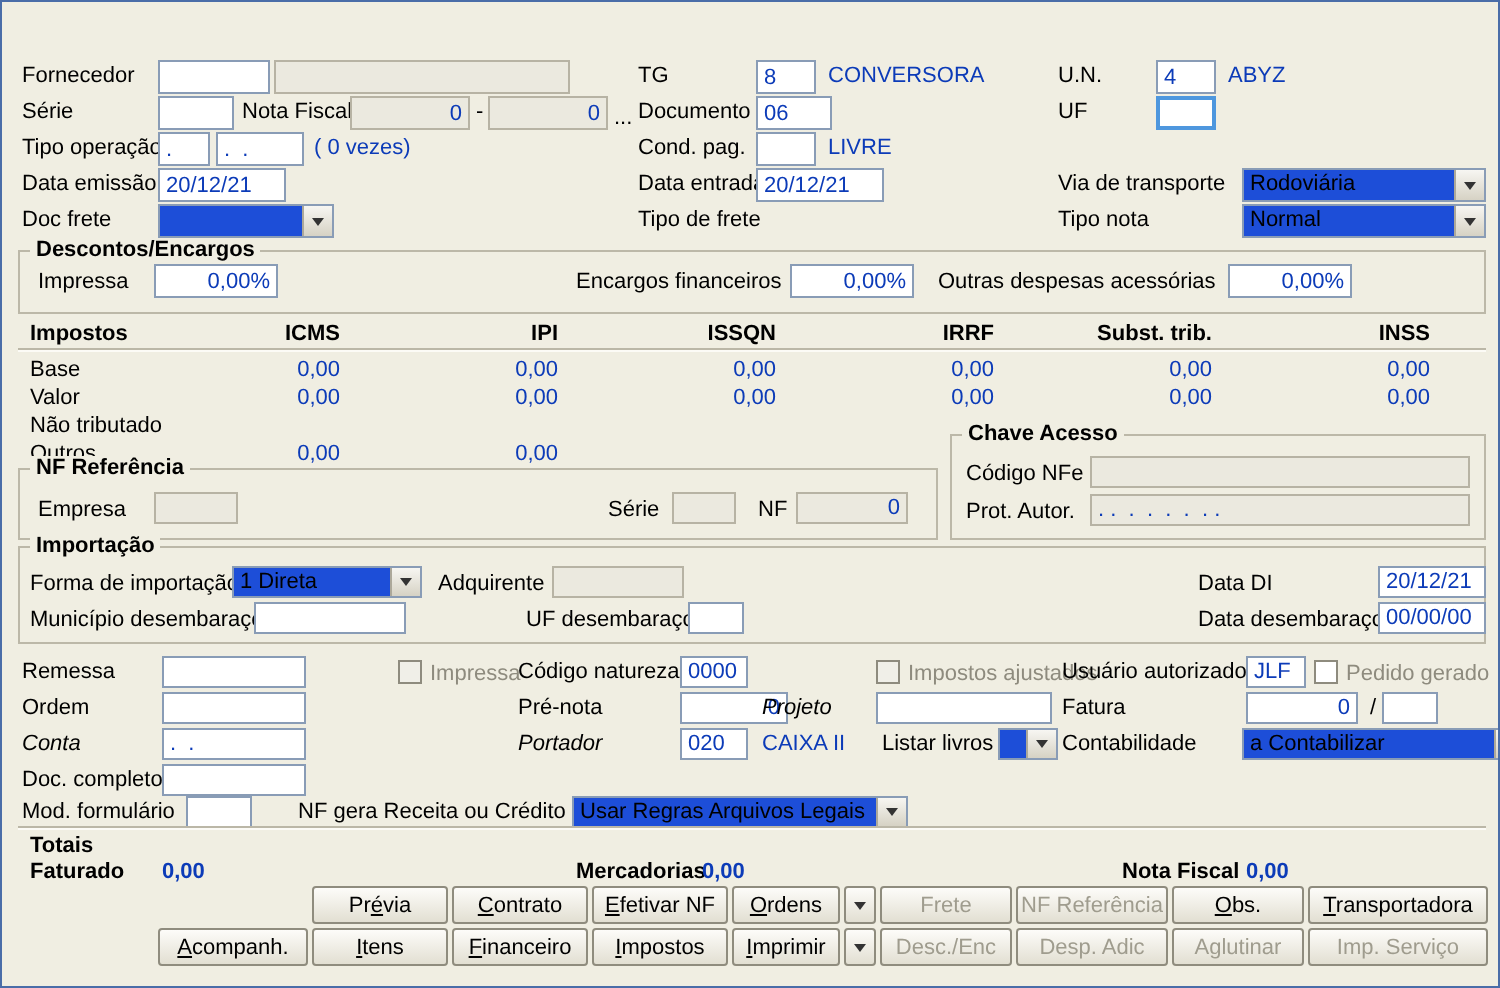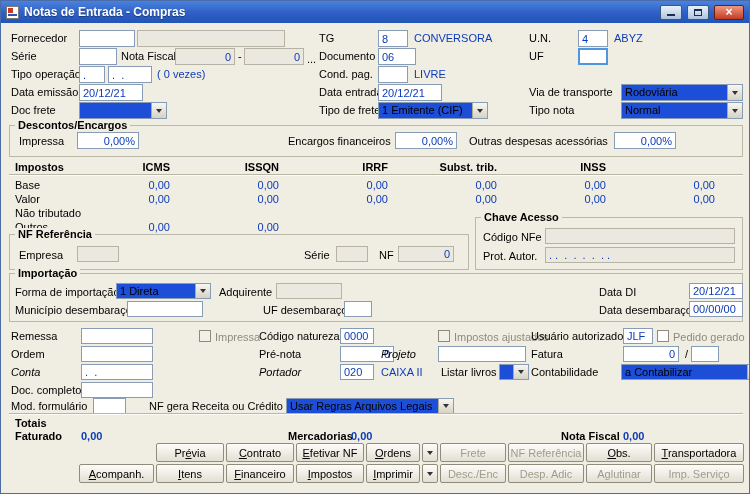--- a/index.html
+++ b/index.html
@@ -46,34 +46,20 @@
     border:1px solid #8F8C7E;border-radius:2px;color:#000;cursor:default;white-space:nowrap;overflow:hidden}
   .btn.dis{color:#9F9C8E}
   .btn.arrow{display:flex;align-items:center;justify-content:center}
   u{text-decoration:underline}
 </style>
 </head>
 <body>
 
 <div id="window">
 
-  <div id="titlebar">
-    <span class="appicon"></span>
-    <span class="title">Notas de Entrada - Compras</span>
-    <span style="flex:1"></span>
-    <button class="winbtn">
-        <span class="glyph-min"></span>
-      </button>
-    <button class="winbtn">
-        <span class="glyph-max"></span>
-      </button>
-    <button class="winbtn close">
-        <span>×</span>
-      </button>
-  </div>
 
   <span class="lbl" style="left:10px;top:31px">Fornecedor</span>
   <input class="input" style="left: 78px; top: 29px; width: 56px;" value="">
   <input class="input ro" style="left: 136px; top: 29px; width: 148px;" readonly="" value="">
   <span class="lbl" style="left:318px;top:31px">TG</span>
   <input class="input" style="left: 377px; top: 29px; width: 30px;" value="8">
   <span class="lbl blue" style="left:413px;top:31px">CONVERSORA</span>
   <span class="lbl" style="left:528px;top:31px">U.N.</span>
   <input class="input" style="left: 577px; top: 29px; width: 30px;" value="4">
   <span class="lbl blue" style="left:613px;top:31px">ABYZ</span>
@@ -111,46 +97,41 @@
   </div>
 
   <span class="lbl" style="left:10px;top:103px">Doc frete</span>
   <div class="combo" style="left:78px;top:101px;width:88px">
     <span class="combo-text"></span>
     <span class="combo-btn">
         <span class="tri"></span>
       </span>
   </div>
   <span class="lbl" style="left:318px;top:103px">Tipo de frete</span>
-  <div class="combo" style="left:377px;top:101px;width:110px">
-    <span class="combo-text">1 Emitente (CIF)</span>
-    <span class="combo-btn">
-        <span class="tri"></span>
-      </span>
-  </div>
   <span class="lbl" style="left:528px;top:103px">Tipo nota</span>
   <div class="combo" style="left:620px;top:101px;width:122px">
     <span class="combo-text">Normal</span>
     <span class="combo-btn">
         <span class="tri"></span>
       </span>
   </div>
 
   <div class="group" style="left:8px;top:124px;width:734px;height:32px"></div>
   <span class="gtitle" style="left:14px;top:118px">Descontos/Encargos</span>
   <span class="lbl" style="left:18px;top:134px">Impressa</span>
   <input class="input num" style="left: 76px; top: 131px; width: 62px;" value="0,00%">
   <span class="lbl" style="left:287px;top:134px">Encargos financeiros</span>
   <input class="input num" style="left: 394px; top: 131px; width: 62px;" value="0,00%">
   <span class="lbl" style="left:468px;top:134px">Outras despesas acessórias</span>
   <input class="input num" style="left: 613px; top: 131px; width: 62px;" value="0,00%">
 
   <div class="igrid" style="top:159px">
       <div class="icell b">Impostos</div>
       <div class="icell num b">ICMS</div>
+      <div class="icell num b">IPI</div>
       <div class="icell num b">ISSQN</div>
       <div class="icell num b">IRRF</div>
       <div class="icell num b">Subst. trib.</div>
       <div class="icell num b">INSS</div>
     </div>
   <div class="hline" style="left:8px;top:173px;width:734px"></div>
   <div class="igrid" style="top:177px;grid-auto-rows:14px">
       <div class="icell">Base</div>
       <div class="icell num val">0,00</div>
       <div class="icell num val">0,00</div>

